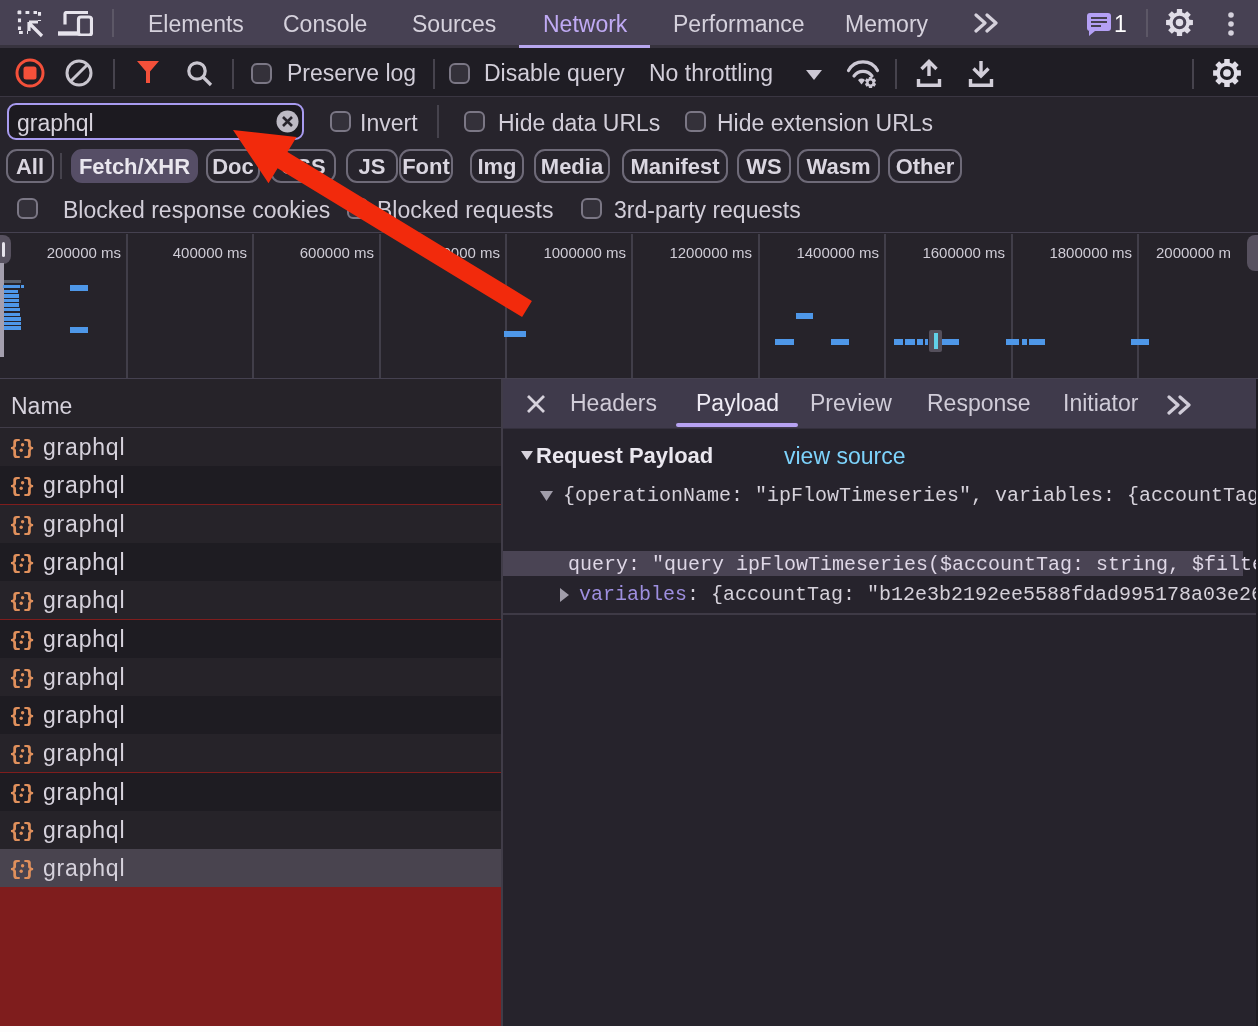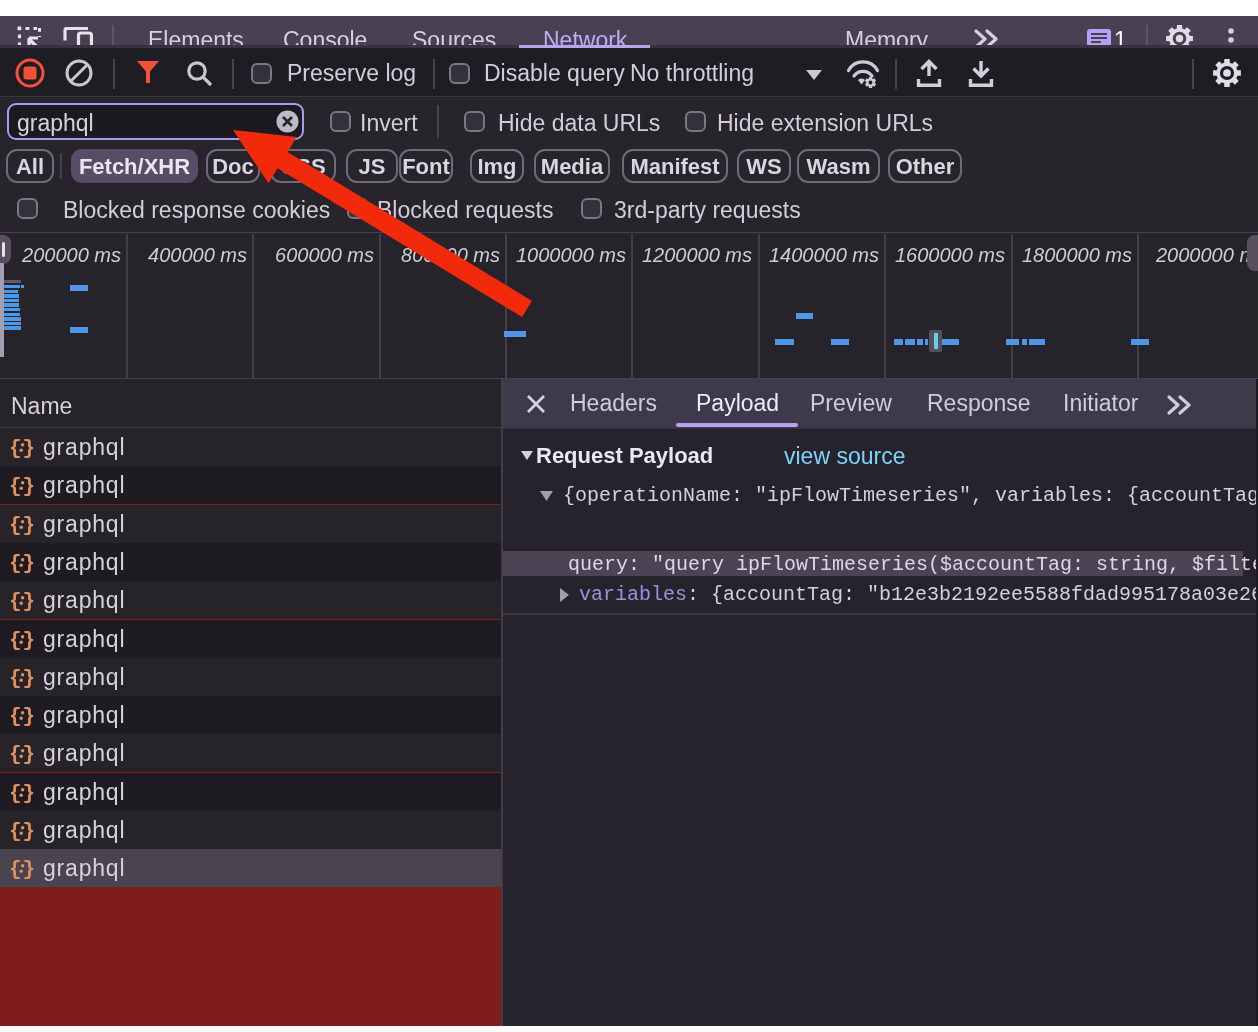--- a/index.html
+++ b/index.html
@@ -1,33 +1,33 @@
 <!DOCTYPE html>
 <html><head>
 <meta charset="utf-8">
 <style>
   * { margin:0; padding:0; box-sizing:border-box; }
   html,body { width:1258px; height:1032px; overflow:hidden; background:#fff; }
   body { font-family:"Liberation Sans", sans-serif; position:relative; }
   .abs { position:absolute; }
   
-  #topbar { left:0; top:0; width:1258px; height:45px; background:#474153; color:#d5d1dc;margin-top:16px; }
+  #topbar { left:0; top:0; width:1258px; height:45px; background:#474153; color:#d5d1dc; }
   .tab { position:absolute; top:0; height:45px; line-height:48px; font-size:23px; color:#d5d1dc; }
   .vsep { position:absolute; width:2px; background:#5c5766; }
   
   #toolbar { left:0; top:48px; width:1258px; height:49px; background:#1f1d24; border-bottom:1px solid #3a3642; color:#d2ced9; }
   .cb { position:absolute; width:21px; height:21px; border:2px solid #7b7785; border-radius:6px; background:#34313a; }
   .lbl { position:absolute; font-size:23px; color:#d2ced9; white-space:nowrap; }
   
   #filterarea { left:0; top:97px; width:1258px; height:135px; background:#27242c; }
   .chip { position:absolute; top:3px; height:34px; line-height:31px; border:2px solid #6e6a78; border-radius:11px; color:#dad6e0; font-size:22px; font-weight:bold; text-align:center; }
   
   #timeline { left:0; top:232px; width:1258px; height:147px; background:#26232a; border-top:1px solid #454150; border-bottom:1px solid #454150; }
   .grid { position:absolute; top:1px; bottom:0; width:2px; background:#413e49; }
-  .tlabel { position:absolute; top:11px; font-size:20px; color:#cfccd6; text-align:right; width:120px;font-style:italic; }
+  .tlabel { position:absolute; top:11px; font-size:15px; color:#cfccd6; text-align:right; width:120px; }
   .bar { position:absolute; background:#4e97e8; }
   
   #leftpane { left:0; top:379px; width:501px; height:647px; background:#7f1d1d; }
   #namehdr { left:0; top:0; width:501px; height:49px; background:#262329; border-bottom:1px solid #403c48; font-size:23px; color:#d6d2dc; }
   .row { position:absolute; left:0; width:501px; height:38px; font-size:23px; color:#d6d2dc; }
   .row .txt { position:absolute; left:43px; top:6px; letter-spacing:0.8px; }
   .rowico { position:absolute; left:9px; top:7px; width:26px; height:24px; }
   #rightpane { left:501px; top:379px; width:757px; height:647px; background:#26232c; border-left:2px solid #403c48; }
   #dtabs { left:0; top:0; width:757px; height:50px; background:#3f3a4b; border-bottom:1px solid #34303d; }
   .dtab { position:absolute; top:0; height:49px; line-height:49px; font-size:23px; color:#d0ccd8; }
@@ -48,20 +48,21 @@
     <path d="M8 13.5 V3 a1.5 1.5 0 0 1 1.5 -1.5 H31" stroke="#e6e3ec" stroke-width="3.2" fill="none"></path>
     <path d="M1 22.5 H21" stroke="#e6e3ec" stroke-width="4.4" fill="none"></path>
     <rect x="21.5" y="6" width="13" height="18" rx="2.5" fill="none" stroke="#e6e3ec" stroke-width="3.2"></rect>
   </svg>
   <div class="vsep" style="left:112px;top:9px;height:28px"></div>
   <div class="tab" style="left:148px">Elements</div>
   <div class="tab" style="left:283px">Console</div>
   <div class="tab" style="left:412px">Sources</div>
   <div class="tab" style="left:543px;color:#c0aaf4">Network</div>
 
+  <div class="tab" style="left:673px">Performance</div>
   <div class="tab" style="left:845px">Memory</div>
   <svg class="abs" style="left:973px;top:13px" width="28" height="20" viewBox="0 0 28 20">
     <path d="M3 2 L12 10 L3 18 M14 2 L23 10 L14 18" stroke="#d5d1dc" stroke-width="3.2" fill="none" stroke-linecap="round" stroke-linejoin="round"></path>
   </svg>
   <svg class="abs" style="left:1086px;top:12px" width="26" height="25" viewBox="0 0 26 25">
     <rect x="1" y="1" width="24" height="18" rx="3" fill="#b4a0f5"></rect>
     <path d="M3 19 L3 24 L9 19 Z" fill="#b4a0f5"></path>
     <path d="M5 6 H21 M5 10 H21 M5 14 H15" stroke="#454050" stroke-width="2.2"></path>
   </svg>
   <div class="tab" style="left:1114px;color:#fff">1</div>
@@ -98,21 +99,21 @@
   <svg class="abs" style="left:186px;top:12px" width="28" height="28" viewBox="0 0 28 28">
     <circle cx="11" cy="11" r="8.2" fill="none" stroke="#c9c6cf" stroke-width="3.2"></circle>
     <path d="M17 17 L25 25" stroke="#c9c6cf" stroke-width="3.2"></path>
   </svg>
   <div class="vsep" style="left:232px;top:11px;height:30px;background:#46434d"></div>
   <div class="cb" style="left:251px;top:15px"></div>
   <div class="lbl" style="left:287px;top:12px">Preserve log</div>
   <div class="vsep" style="left:433px;top:11px;height:30px;background:#46434d"></div>
   <div class="cb" style="left:449px;top:15px"></div>
   <div class="lbl" style="left:484px;top:12px">Disable query</div>
-  <div class="lbl" style="left:630px;top:12px">No throttling</div>
+  <div class="lbl" style="left:649px;top:12px">No throttling</div>
   <svg class="abs" style="left:804px;top:20px" width="20" height="14" viewBox="0 0 20 14">
       <path d="M2 2 L10 12 L18 2 Z" fill="#ccc8d4"></path>
     </svg>
   <svg class="abs" style="left:845px;top:10px" width="36" height="32" viewBox="0 0 36 32">
     <path d="M3.5 12.5 A 16.5 16.5 0 0 1 32.5 12.5" fill="none" stroke="#ccc8d4" stroke-width="3.2" stroke-linecap="round"></path>
     <path d="M9 18 A 11 11 0 0 1 27 18" fill="none" stroke="#ccc8d4" stroke-width="3.2" stroke-linecap="round"></path>
     <path d="M13 22 A 5.5 5.5 0 0 1 20 22 L 16.5 26.5 Z" fill="#ccc8d4"></path>
     <path fill="#ccc8d4" fill-rule="evenodd" d="M23.75 20.57 L23.90 18.92 L27.10 18.92 L27.25 20.57 L28.03 21.02 L29.53 20.33 L31.13 23.10 L29.78 24.05 L29.78 24.95 L31.13 25.90 L29.53 28.67 L28.03 27.98 L27.25 28.43 L27.10 30.08 L23.90 30.08 L23.75 28.43 L22.97 27.98 L21.47 28.67 L19.87 25.90 L21.22 24.95 L21.22 24.05 L19.87 23.10 L21.47 20.33 L22.97 21.02 Z M 27.40 24.50 A 1.9 1.9 0 1 0 23.60 24.50 A 1.9 1.9 0 1 0 27.40 24.50 Z"></path>
   </svg>
   <div class="vsep" style="left:895px;top:11px;height:30px;background:#46434d"></div>

